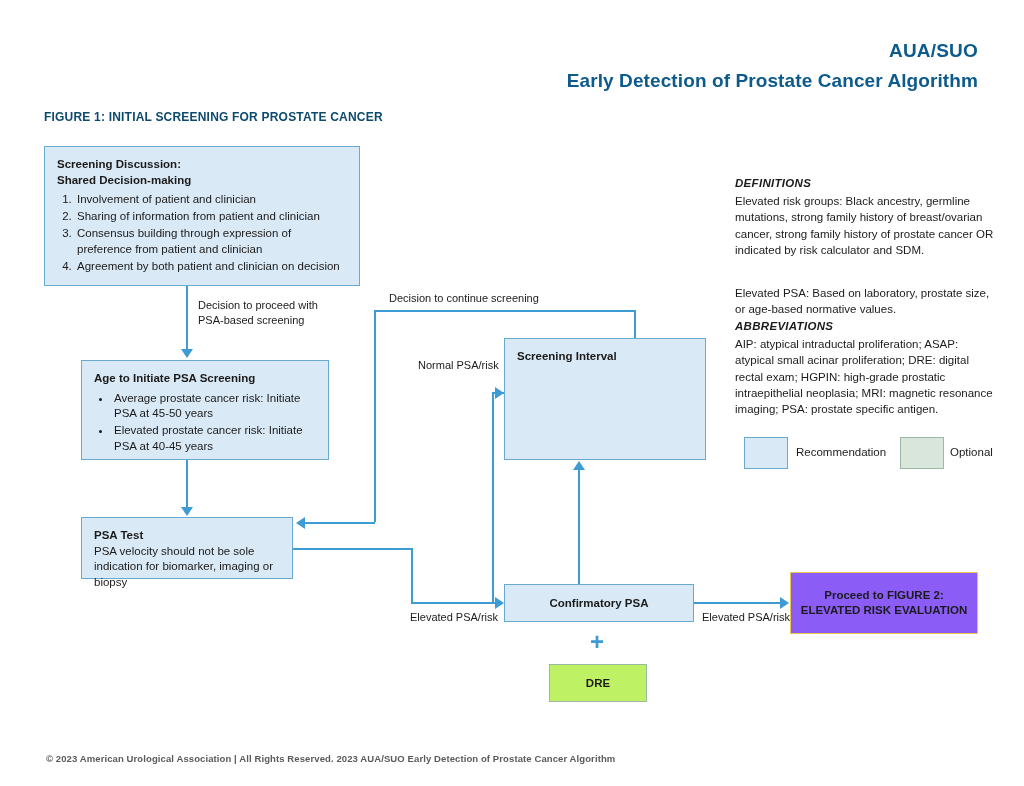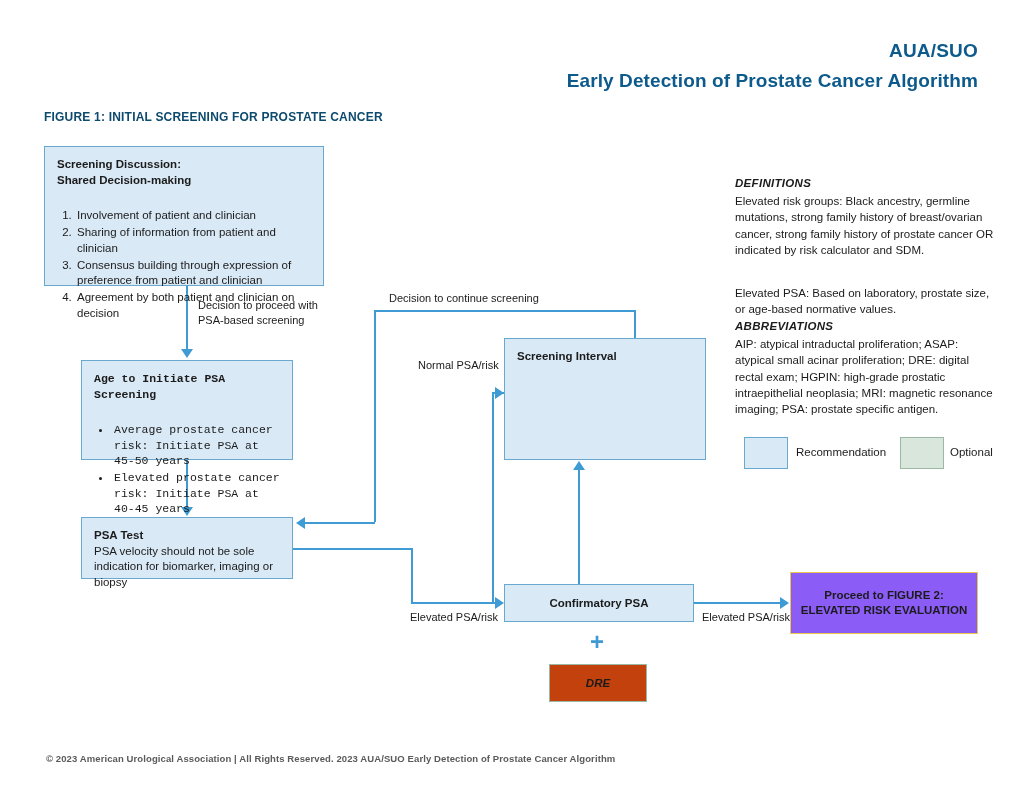--- a/index.html
+++ b/index.html
@@ -55,51 +55,50 @@
   .box {
     position: absolute;
     box-sizing: border-box;
     border: 1px solid #6aa9cf;
     background: #d9e9f6;
     font-size: 11.5px;
     line-height: 1.35;
     color: #1b1b1b;
   }
   .box.optional {
-    background: #c2410c;
+    background: #bef264;
     border-color: #9bb8a4;
-    font-style: italic;
   }
   .box.proceed {
     background: #8b5cf6;
     border: 1.5px solid #e8c84d;
   }
   .box .bx-title {
     font-weight: bold;
     display: block;
   }
   .box .bx-sub {
     font-weight: bold;
     display: block;
   }
   .box ol, .box ul {
-    margin: 20px 0 0 0;
+    margin: 4px 0 0 0;
     padding-left: 18px;
   }
   .box ol li, .box ul li {
     margin: 1.5px 0;
     padding-left: 2px;
   }
   .pad {
     padding: 10px 12px;
   }
 
   
-  #box-screening-discussion { left: 44px;  top: 146px; width: 280px; height: 140px; }
-  #box-age-initiate        { left: 81px;  top: 360px; width: 212px; height: 100px; font-family: Liberation Mono, monospace; }
+  #box-screening-discussion { left: 44px;  top: 146px; width: 316px; height: 140px; }
+  #box-age-initiate        { left: 81px;  top: 360px; width: 248px; height: 100px; }
   #box-psa-test            { left: 81px;  top: 517px; width: 212px; height: 62px;  }
   #box-screening-interval  { left: 504px; top: 338px; width: 202px; height: 122px; }
   #box-confirmatory        { left: 504px; top: 584px; width: 190px; height: 38px;  text-align:center; }
   #box-dre                 { left: 549px; top: 664px; width: 98px;  height: 38px;  text-align:center; }
   #box-proceed             { left: 790px; top: 572px; width: 188px; height: 62px;  text-align:center; }
 
   .center-mid {
     display: flex;
     align-items: center;
     justify-content: center;

